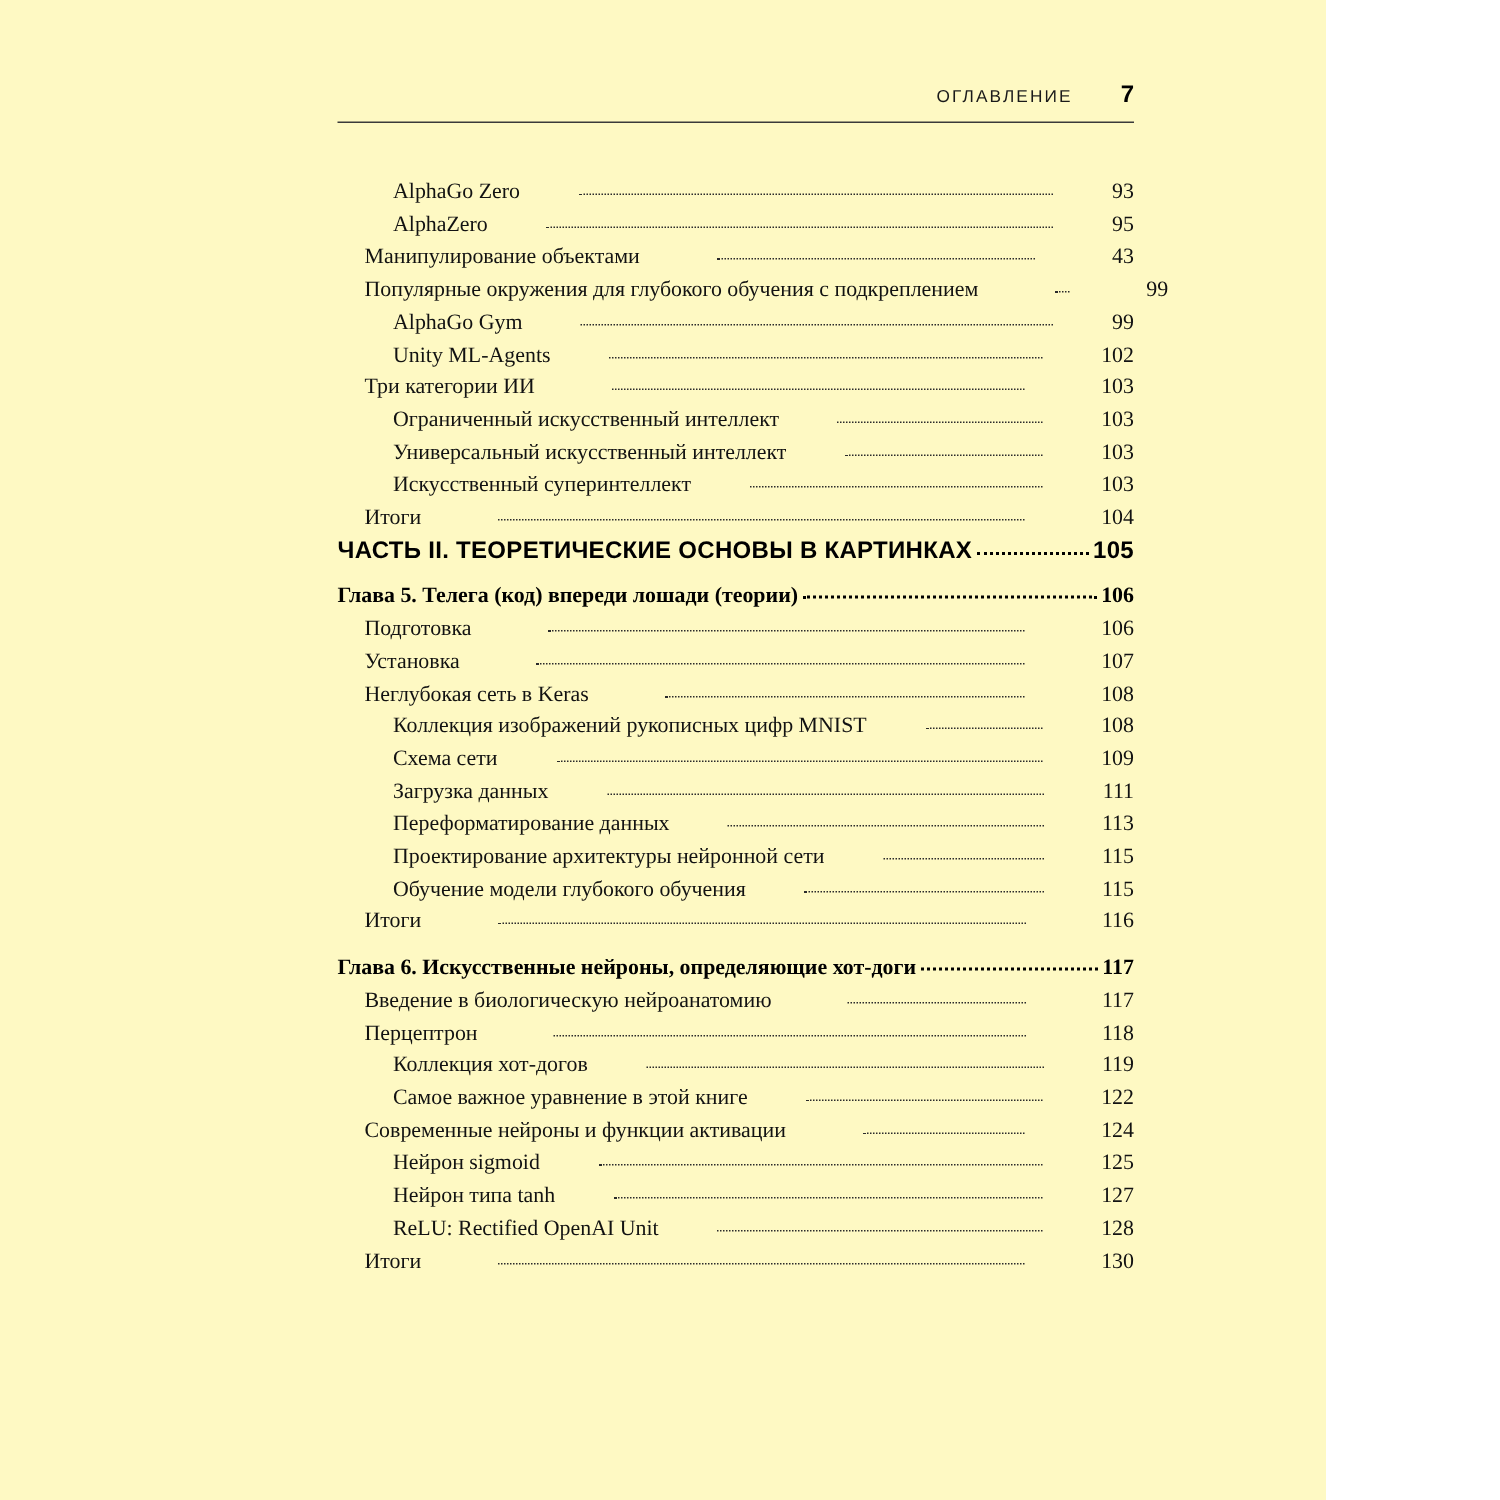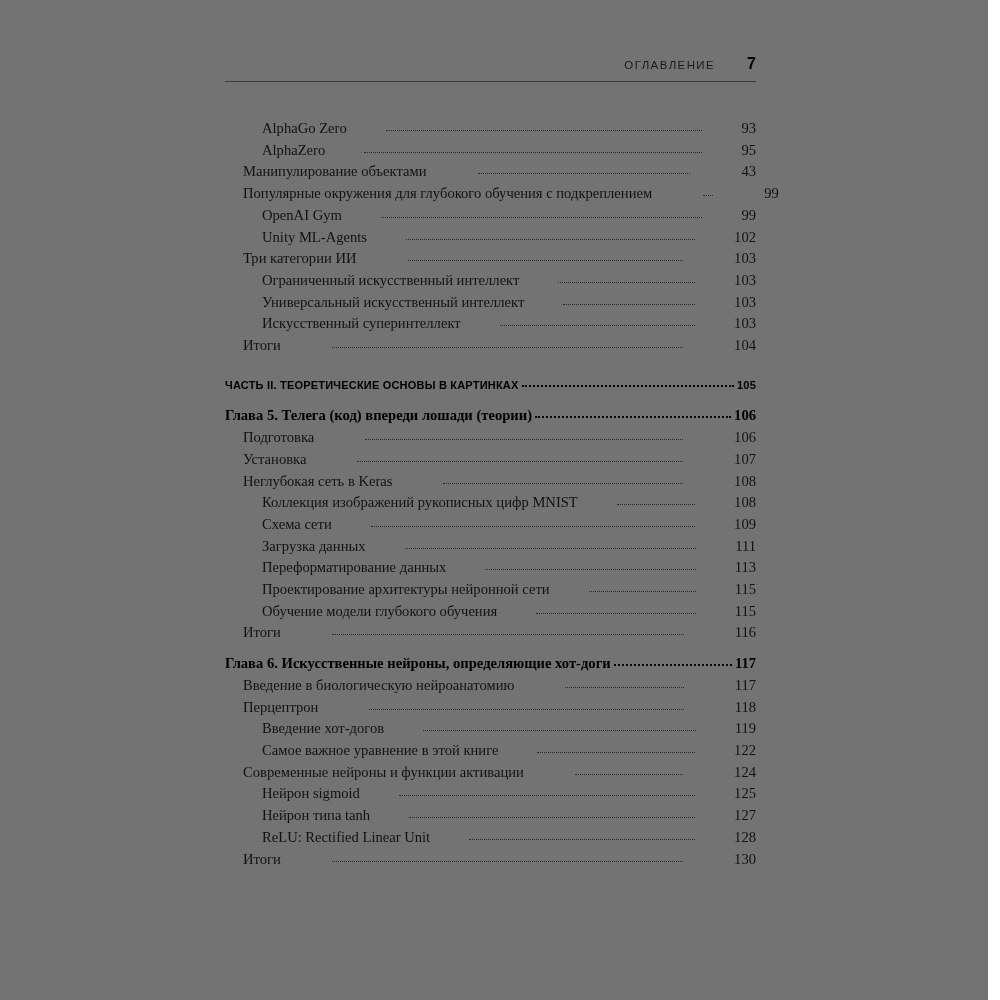--- a/index.html
+++ b/index.html
@@ -3,23 +3,23 @@
 <meta charset="utf-8">
 <style>
   * { margin: 0; padding: 0; box-sizing: border-box; }
 
   html, body {
     background: #ffffff;
   }
 
   .page {
     position: relative;
-    width: 988px;
+    width: 884px;
     height: 1000px;
-    background: #737373;
+    background: #fef9c3;
     overflow: hidden;
     font-family: "Liberation Serif", serif;
     color: #111111;
   }
 
   .content {
     position: absolute;
     left: 225px;
     top: 55px;
     width: 531px;
@@ -62,23 +62,22 @@
     font-size: 14.6px;
     color: #121212;
   }
 
   .toc-row.indent-1 { padding-left: 18px; gap: 48px; }
   .toc-row.indent-2 { padding-left: 37px; gap: 36px; }
 
   .toc-row.part {
     font-family: "Liberation Sans", sans-serif;
     font-weight: 700;
-    font-size: 11px;
+    font-size: 16px;
     letter-spacing: 0.2px;
-    margin-top: 18px;
     color: #000000;
   }
 
   .toc-row.chapter {
     font-weight: 700;
     margin-top: 9px;
     color: #000000;
   }
 
   .toc-label {
@@ -131,21 +130,21 @@
           <span class="toc-label">Манипулирование объектами</span>
           <span class="toc-dots"></span>
           <span class="toc-page">43</span>
         </div>
         <div class="toc-row indent-1">
           <span class="toc-label">Популярные окружения для глубокого обучения с подкреплением</span>
           <span class="toc-dots"></span>
           <span class="toc-page">99</span>
         </div>
         <div class="toc-row indent-2">
-          <span class="toc-label">OpenAI Gym</span>
+          <span class="toc-label">AlphaGo Gym</span>
           <span class="toc-dots"></span>
           <span class="toc-page">99</span>
         </div>
         <div class="toc-row indent-2">
           <span class="toc-label">Unity ML-Agents</span>
           <span class="toc-dots"></span>
           <span class="toc-page">102</span>
         </div>
         <div class="toc-row indent-1">
           <span class="toc-label">Три категории ИИ</span>
@@ -241,21 +240,21 @@
           <span class="toc-label">Введение в биологическую нейроанатомию</span>
           <span class="toc-dots"></span>
           <span class="toc-page">117</span>
         </div>
         <div class="toc-row indent-1">
           <span class="toc-label">Перцептрон</span>
           <span class="toc-dots"></span>
           <span class="toc-page">118</span>
         </div>
         <div class="toc-row indent-2">
-          <span class="toc-label">Введение хот-догов</span>
+          <span class="toc-label">Коллекция хот-догов</span>
           <span class="toc-dots"></span>
           <span class="toc-page">119</span>
         </div>
         <div class="toc-row indent-2">
           <span class="toc-label">Самое важное уравнение в этой книге</span>
           <span class="toc-dots"></span>
           <span class="toc-page">122</span>
         </div>
         <div class="toc-row indent-1">
           <span class="toc-label">Современные нейроны и функции активации</span>
@@ -266,21 +265,21 @@
           <span class="toc-label">Нейрон sigmoid</span>
           <span class="toc-dots"></span>
           <span class="toc-page">125</span>
         </div>
         <div class="toc-row indent-2">
           <span class="toc-label">Нейрон типа tanh</span>
           <span class="toc-dots"></span>
           <span class="toc-page">127</span>
         </div>
         <div class="toc-row indent-2">
-          <span class="toc-label">ReLU: Rectified Linear Unit</span>
+          <span class="toc-label">ReLU: Rectified OpenAI Unit</span>
           <span class="toc-dots"></span>
           <span class="toc-page">128</span>
         </div>
         <div class="toc-row indent-1">
           <span class="toc-label">Итоги</span>
           <span class="toc-dots"></span>
           <span class="toc-page">130</span>
         </div>
       </div>
 

